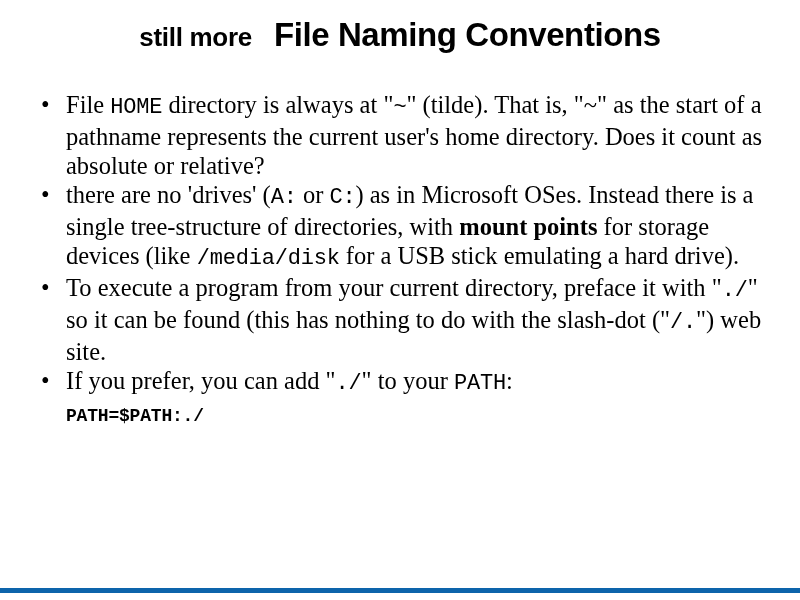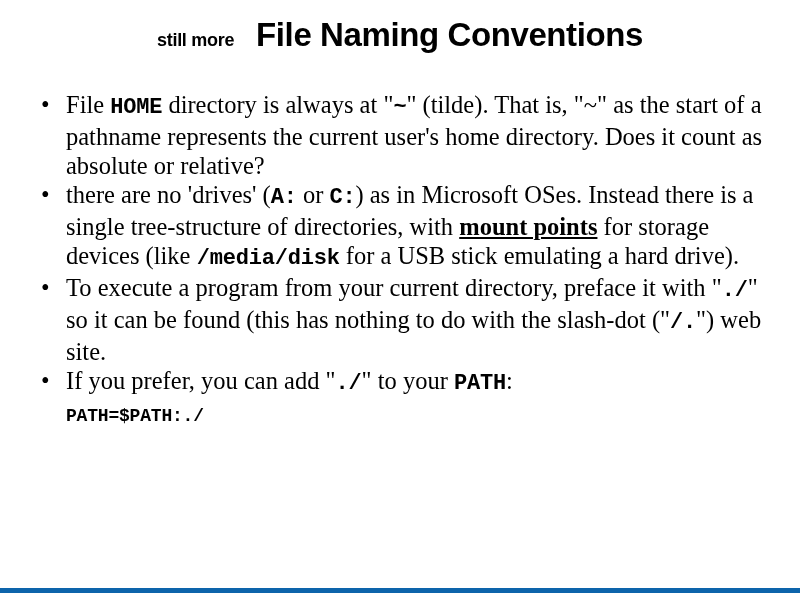--- a/index.html
+++ b/index.html
@@ -29,21 +29,21 @@
     top: 18px;
     width: 800px;
     text-align: center;
     color: #000000;
     font-family: "Liberation Sans", sans-serif;
     font-weight: bold;
     white-space: nowrap;
     line-height: 1.0;
   }
   #title .small {
-    font-size: 18px;
+    font-size: 26px;
     letter-spacing: -0.3px;
   }
   #title .big {
     font-size: 33px;
     letter-spacing: -0.4px;
     margin-left: 22px;
   }
 
   
   #body {
@@ -76,27 +76,26 @@
     position: relative;
     padding-left: 32px;
     font-size: 24.5px;
     line-height: 29px;
     text-align: left;
   }
 
   
   .code {
     font-family: "Liberation Mono", "DejaVu Sans Mono", monospace;
-    font-weight: bold;
+    font-weight: normal;
     font-size: 22px;
     letter-spacing: -0.2px;
   }
   .strong {
     font-weight: bold;
-    text-decoration: underline;
   }
   .codeline {
     font-family: "Liberation Mono", "DejaVu Sans Mono", monospace;
     font-weight: bold;
     font-size: 18px;
     letter-spacing: -0.2px;
   }
 
   
   #footer-bar {

